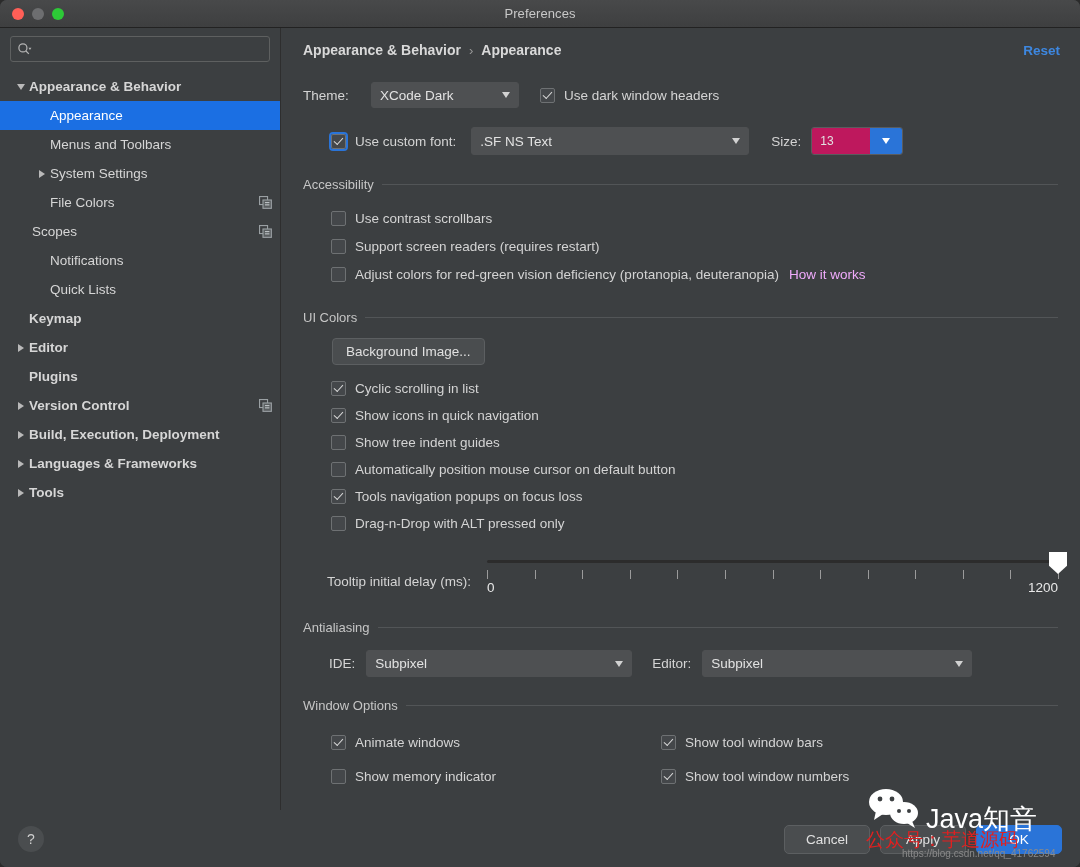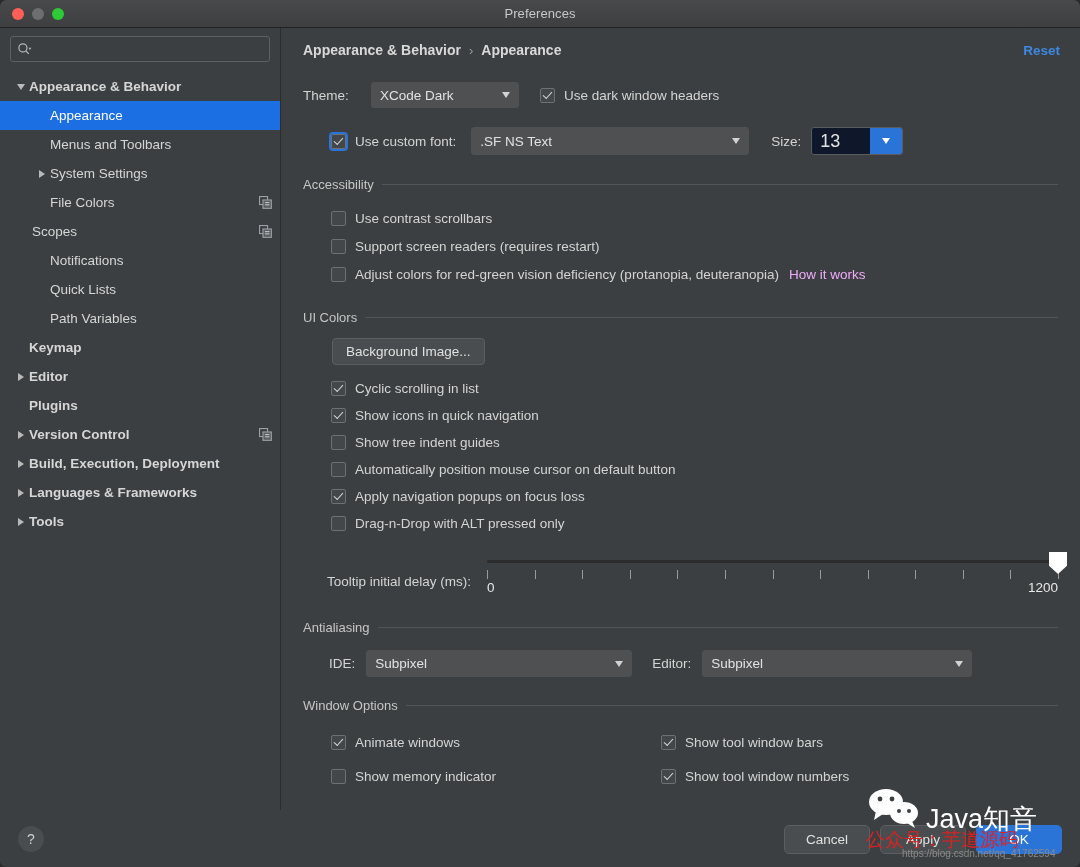--- a/index.html
+++ b/index.html
@@ -115,21 +115,21 @@
     border-left: 4.5px solid transparent; border-right: 4.5px solid transparent;
   }
   
   .spinner {
     height: 28px; display: flex; align-items: stretch;
     border: 1px solid #5a5c5e; border-radius: 3px; overflow: hidden;
     background: #3c3f41;
   }
   .spinner .val {
     width: 58px; display: flex; align-items: center; padding-left: 8px;
-    font-size: 18px; color: #e2e2e2; background: #0f172a;
+    font-size: 12px; color: #e2e2e2; background: #be185d;
   }
   .spinner .btn {
     width: 32px; background: #2a74d8; display: flex;
     align-items: center; justify-content: center;
   }
   .spinner .btn .caret { margin: 0; border-top-color: #ffffff; }
 
   
   .cb-item { display: flex; align-items: center; cursor: default; }
   .cbox {
@@ -297,24 +297,20 @@
             </span>
           </div>
           <div class="tree-row" style="padding-left: 35px;">
             <span class="arrow spacer"></span>
             <span class="tree-label">Notifications</span>
           </div>
           <div class="tree-row" style="padding-left: 35px;">
             <span class="arrow spacer"></span>
             <span class="tree-label">Quick Lists</span>
           </div>
-          <div class="tree-row" style="padding-left: 35px;">
-            <span class="arrow spacer"></span>
-            <span class="tree-label">Path Variables</span>
-          </div>
           <div class="tree-row bold" style="padding-left: 14px;">
             <span class="arrow spacer"></span>
             <span class="tree-label">Keymap</span>
           </div>
           <div class="tree-row bold" style="padding-left: 14px;">
             <span class="arrow">
               <span class="tri-right"></span>
             </span>
             <span class="tree-label">Editor</span>
           </div>
@@ -452,21 +448,21 @@
             </div>
             <div class="row" style="margin-left: 28px; height: 27px;">
               <div class="cb-item">
                 <span class="cbox"></span>
                 <span class="cb-label">Automatically position mouse cursor on default button</span>
               </div>
             </div>
             <div class="row" style="margin-left: 28px; height: 27px;">
               <div class="cb-item">
                 <span class="cbox checked"></span>
-                <span class="cb-label">Apply navigation popups on focus loss</span>
+                <span class="cb-label">Tools navigation popups on focus loss</span>
               </div>
             </div>
             <div class="row" style="margin-left: 28px; height: 27px;">
               <div class="cb-item">
                 <span class="cbox"></span>
                 <span class="cb-label">Drag-n-Drop with ALT pressed only</span>
               </div>
             </div>
           </div>
 

